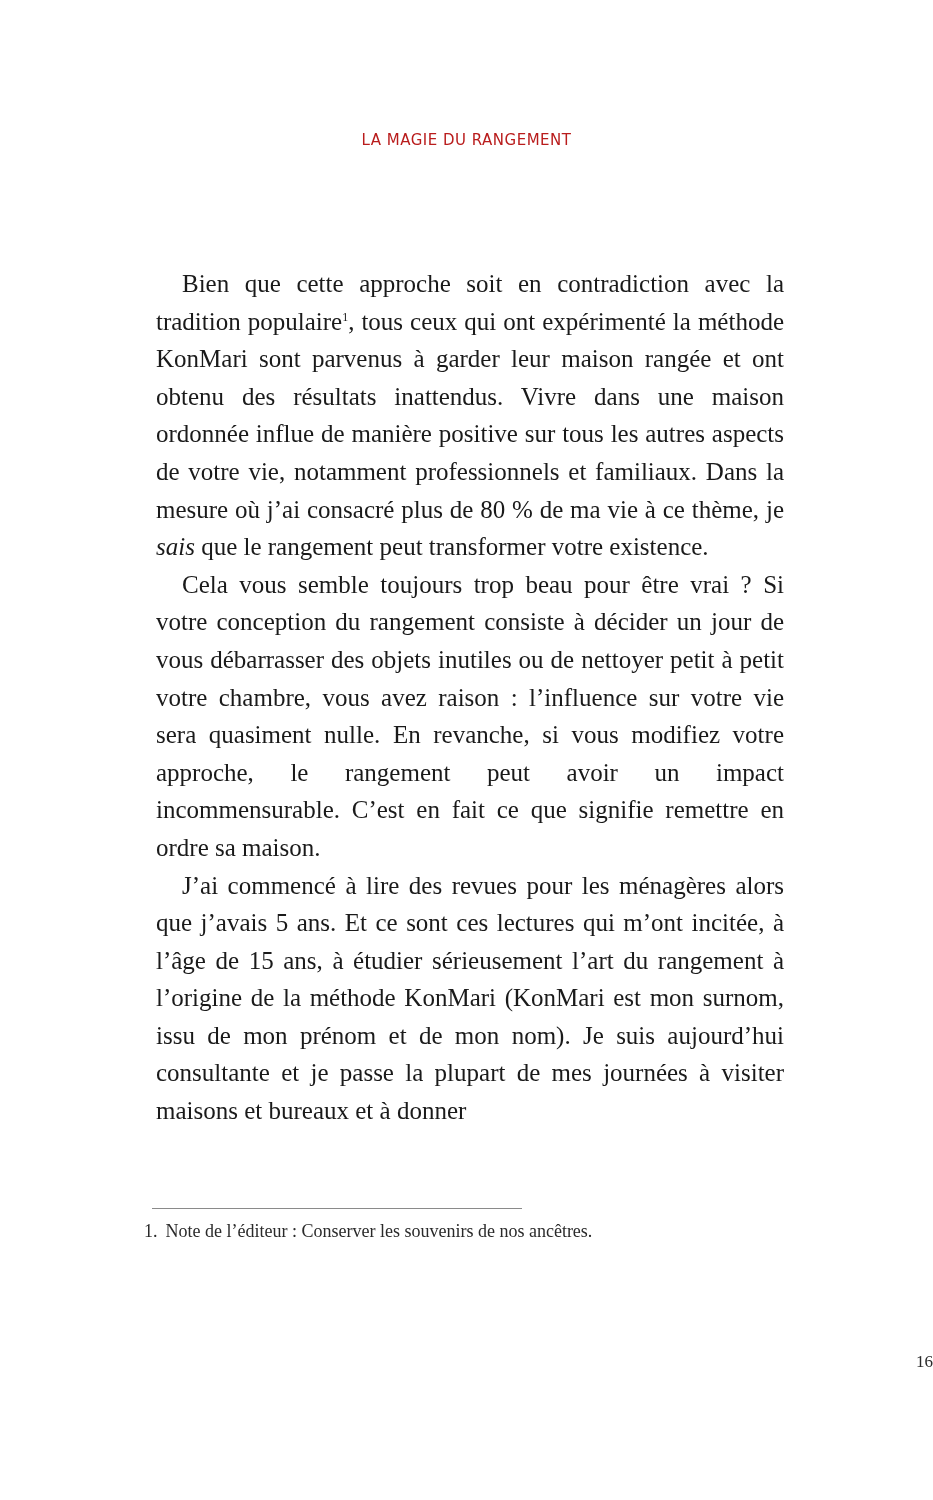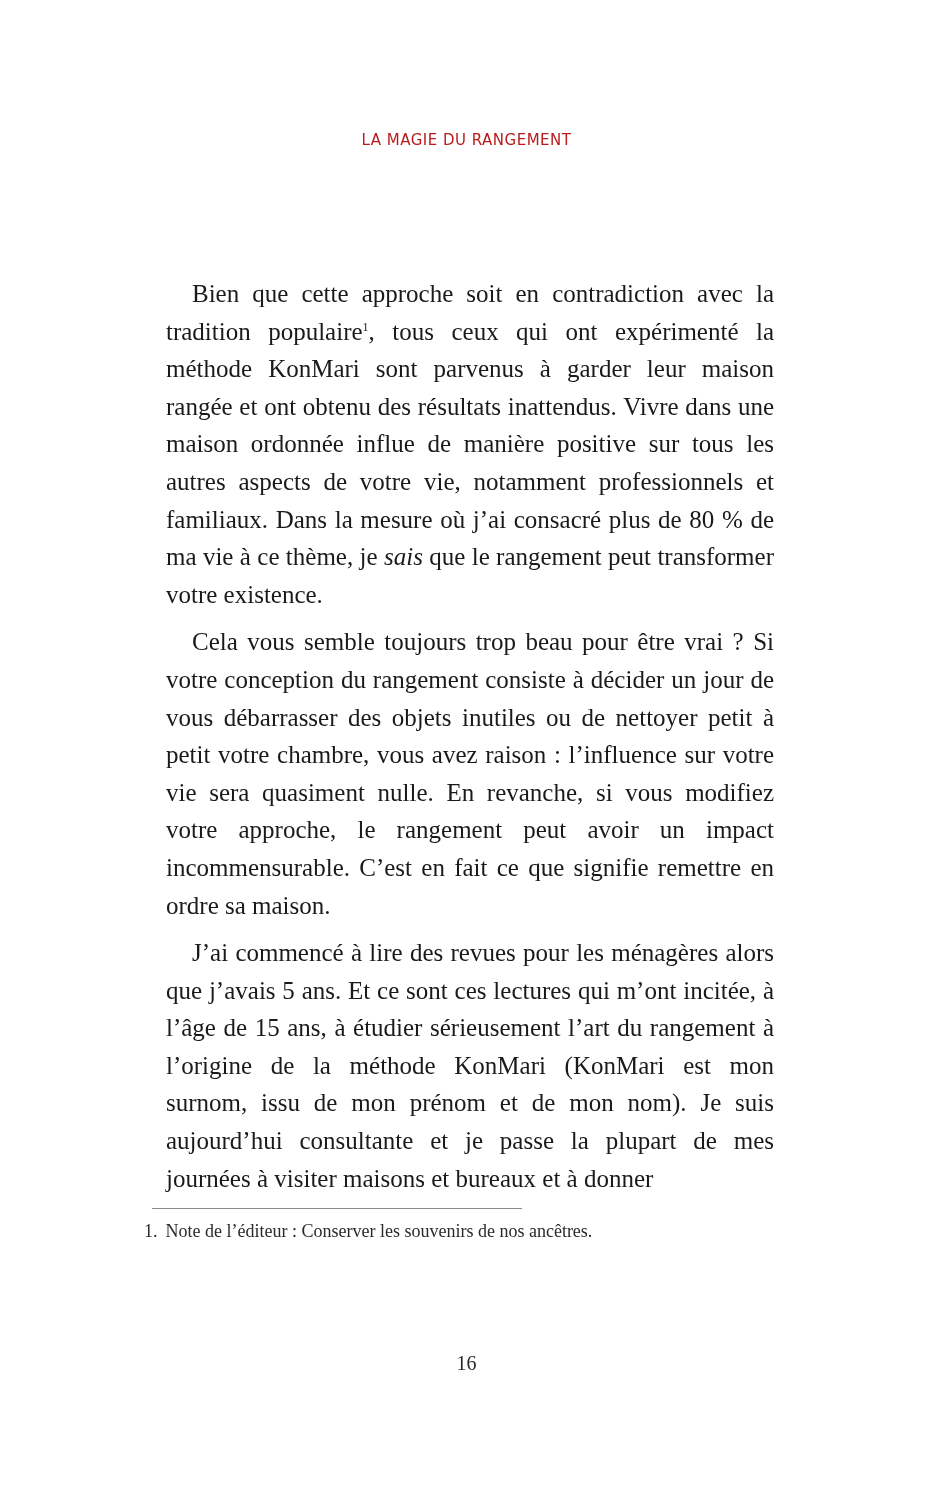--- a/index.html
+++ b/index.html
@@ -32,21 +32,21 @@
       top: 265px;
       left: 156px;
       width: 628px;
       font-size: 25px;
       line-height: 37.6px;
       text-align: justify;
       text-align-last: auto;
       color: #1a1a1a;
     }
     .body-text p {
-      margin: 10px;
+      margin: 0;
       text-indent: 26px;
     }
     .body-text p.first {
       text-indent: 26px;
     }
     .footnote-ref {
       font-size: 12px;
       vertical-align: super;
       line-height: 0;
     }
@@ -68,22 +68,22 @@
       color: #2a2a2a;
     }
     .footnote .num {
       margin-right: 8px;
     }
     .page-number {
       position: absolute;
       top: 1352px;
       left: 0;
       width: 933px;
-      text-align: center;
-      font-size: 20px;
+      text-align: right;
+      font-size: 17px;
       color: #2a2a2a;
     }
   </style>
 </head>
 <body>
 
 <div class="running-head">LA MAGIE DU RANGEMENT</div>
 
 <div class="body-text">
   <p class="first"><span>Bien que cette approche soit en contradiction avec la tradition populaire</span><sup class="footnote-ref">1</sup><span>, tous ceux qui ont expérimenté la méthode KonMari sont parvenus à garder leur maison rangée et ont obtenu des résultats inattendus. Vivre dans une maison ordonnée influe de manière positive sur tous les autres aspects de votre vie, notamment professionnels et familiaux. Dans la mesure où j’ai consacré plus de 80 % de ma vie à ce thème, je </span><em>sais</em><span> que le rangement peut transformer votre existence.</span></p>

